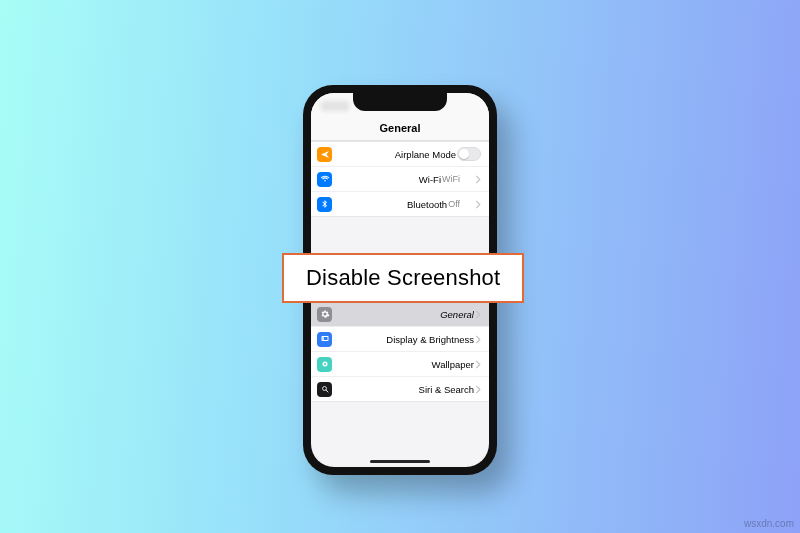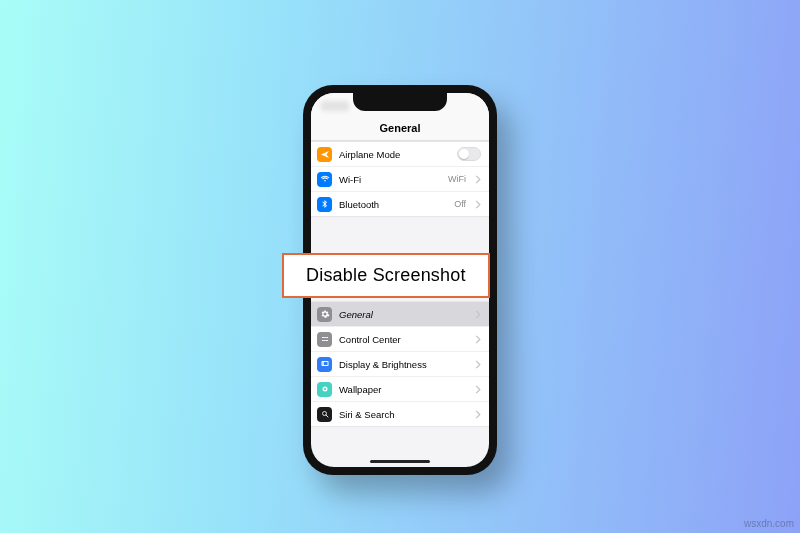--- a/index.html
+++ b/index.html
@@ -73,34 +73,35 @@
     border-bottom: 1px solid #e1e1e4;
     color:#000;
   }
 
   .list { font-size: 9.5px; color:#000; }
   .group { background:#fff; border-top:1px solid #e6e6e9; border-bottom:1px solid #e6e6e9; margin-bottom:12px; }
   .row {
     display:flex; align-items:center;
     padding: 4.5px 8px 4.5px 6px;
     border-top:1px solid #efeff2;
-    gap:7px;
+    gap:1px;
     position:relative;
+    text-align:right;
   }
   .row:first-child { border-top:none; }
   .row.highlight { background:#d8d8dc;font-style:italic; }
   .ico {
     width:15px; height:15px; border-radius:4px;
     display:flex; align-items:center; justify-content:center;
     flex:0 0 15px;
     color:#fff;
   }
   .ico svg { width:10px; height:10px; display:block; }
   .row-label { flex:1 1 auto; white-space:nowrap; overflow:hidden; text-overflow:ellipsis; }
-  .row-detail { color:#8a8a8e; font-size:9px; margin-right:2px; }
+  .row-detail { color:#8a8a8e; font-size:9px; margin-right:14px; }
   .chev { color:#c4c4c8; }
   .chev svg{ width:6px; height:9px; display:block; }
   .toggle {
     width:24px; height:14px; border-radius:8px;
     background:#e9e9ec; position:relative; border:1px solid #dcdce0;
   }
   .toggle::after{
     content:""; position:absolute; left:1px; top:1px;
     width:10px; height:10px; border-radius:50%; background:#fff;
     box-shadow:0 1px 1px rgba(0,0,0,.2);
@@ -116,21 +117,21 @@
   .c-blue2{background:#2f7cf6;} .c-black{background:#1c1c1e;}
   .c-green2{background:#30d158;}
 
   
   .overlay {
     position:absolute;
     left:282px; top:253px;
     background:#fff;
     border:2px solid #e06a3a;
     padding:10px 22px;
-    font-size:18px;
+    font-size:22px;
     font-family: Arial, sans-serif;
     color:#000;
     letter-spacing:.2px;
   }
 
   .watermark {
     position:absolute; right:6px; bottom:4px;
     font-size:10px; color:rgba(0,0,0,.28);
     font-family: Arial, sans-serif;
   }
@@ -240,33 +241,20 @@
                 </svg>
               </span>
             <span class="row-label">General</span>
             <span class="chev">
                 <svg viewBox="0 0 6 10">
                   <path d="M1 1l4 4-4 4" fill="none" stroke="currentColor" stroke-width="1.4"></path>
                 </svg>
               </span>
           </div>
           <div class="row">
-            <span class="ico c-gray">
-                <svg viewBox="0 0 20 20">
-                  <path fill="#fff" d="M4 6h5a2 2 0 104 0h3v2h-3a2 2 0 10-4 0H4zm0 6h3a2 2 0 104 0h5v2h-5a2 2 0 10-4 0H4z"></path>
-                </svg>
-              </span>
-            <span class="row-label">Control Center</span>
-            <span class="chev">
-                <svg viewBox="0 0 6 10">
-                  <path d="M1 1l4 4-4 4" fill="none" stroke="currentColor" stroke-width="1.4"></path>
-                </svg>
-              </span>
-          </div>
-          <div class="row">
             <span class="ico c-blue2">
                 <svg viewBox="0 0 20 20">
                   <rect x="3" y="4" width="14" height="10" rx="1.5" fill="#fff"></rect>
                   <rect x="5" y="6" width="10" height="6" fill="#2f7cf6"></rect>
                   <rect x="5" y="6" width="2.5" height="6" fill="#fff"></rect>
                 </svg>
               </span>
             <span class="row-label">Display &amp; Brightness</span>
             <span class="chev">
                 <svg viewBox="0 0 6 10">

